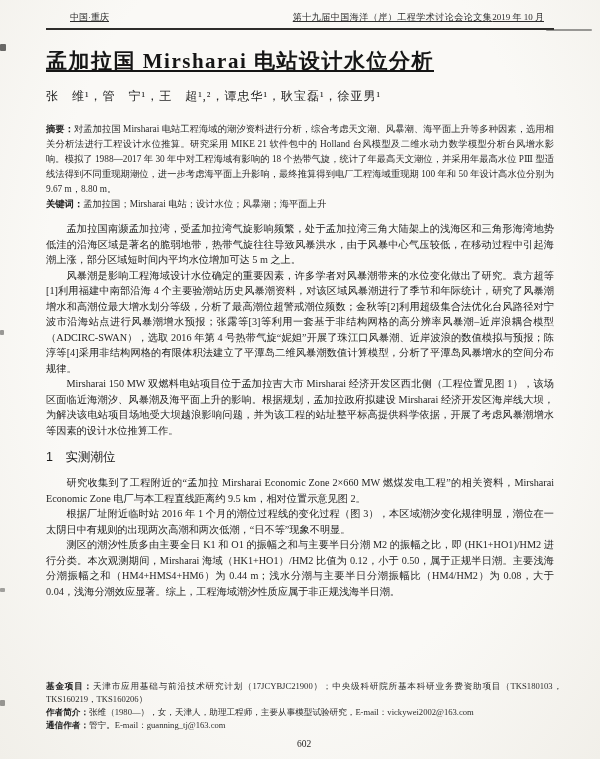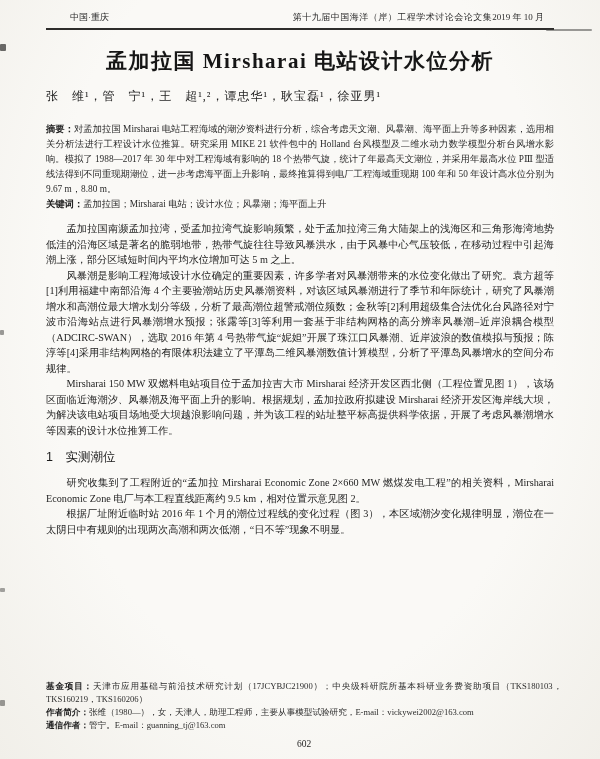--- a/index.html
+++ b/index.html
@@ -12,30 +12,32 @@
     padding: 8px 46px 0 46px;
     background: radial-gradient(ellipse at 50% 40%, #faf9f6 60%, #f1efe9 100%);
     color: #232323;
     overflow: hidden;
   }
   
   .hdr {
     display: flex; align-items: baseline;
     font-size: 9px; color: #2c2c2c;
     padding: 3px 10px 3px 24px;
+    text-decoration: underline;
   }
   .hdr .h-left { white-space: nowrap; }
   .hdr .h-center { flex: 1; text-align: right; letter-spacing: 0.5px; }
   .hdr .h-right { white-space: nowrap; }
   .hdr-rule { border-bottom: 2px solid #2e2d2b; margin: 1px 0 0 0; }
   
   .title {
-    font-size: 21px; font-weight: bold; text-align: center;
+    font-size: 21px; font-weight: bold; 
     letter-spacing: 1.5px; color: #161616;
     margin: 17px 0 13px 0;
+    text-decoration: underline;
   }
   .authors { text-align: left; font-size: 12px; color: #242424; margin: 0 0 17px 0; letter-spacing: 1px; }
   .affiliation {
     text-align: center; font-size: 10px; line-height: 15px;
     color: #2a2a2a; margin: 0 6px 13px 6px;
   }
   
   .abstract, .keywords {
     font-size: 9.3px; line-height: 15px; text-align: justify;
     color: #2a2a2a; margin: 0;
@@ -103,20 +105,21 @@
     <p class="para">孟加拉国南濒孟加拉湾，受孟加拉湾气旋影响频繁，处于孟加拉湾三角大陆架上的浅海区和三角形海湾地势低洼的沿海区域是著名的脆弱地带，热带气旋往往导致风暴洪水，由于风暴中心气压较低，在移动过程中引起海潮上涨，部分区域短时间内平均水位增加可达 5 m 之上。</p>
     <p class="para">风暴潮是影响工程海域设计水位确定的重要因素，许多学者对风暴潮带来的水位变化做出了研究。袁方超等[1]利用福建中南部沿海 4 个主要验潮站历史风暴潮资料，对该区域风暴潮进行了季节和年际统计，研究了风暴潮增水和高潮位最大增水划分等级，分析了最高潮位超警戒潮位频数；金秋等[2]利用超级集合法优化台风路径对宁波市沿海站点进行风暴潮增水预报；张露等[3]等利用一套基于非结构网格的高分辨率风暴潮–近岸浪耦合模型（ADCIRC-SWAN），选取 2016 年第 4 号热带气旋“妮妲”开展了珠江口风暴潮、近岸波浪的数值模拟与预报；陈淳等[4]采用非结构网格的有限体积法建立了平潭岛二维风暴潮数值计算模型，分析了平潭岛风暴增水的空间分布规律。</p>
     <p class="para">Mirsharai 150 MW 双燃料电站项目位于孟加拉吉大市 Mirsharai 经济开发区西北侧（工程位置见图 1），该场区面临近海潮汐、风暴潮及海平面上升的影响。根据规划，孟加拉政府拟建设 Mirsharai 经济开发区海岸线大坝，为解决该电站项目场地受大坝越浪影响问题，并为该工程的站址整平标高提供科学依据，开展了考虑风暴潮增水等因素的设计水位推算工作。</p>
   </div>
 
   <h2 class="sec-heading">1　实测潮位</h2>
 
   <div>
     <p class="para">研究收集到了工程附近的“孟加拉 Mirsharai Economic Zone 2×660 MW 燃煤发电工程”的相关资料，Mirsharai Economic Zone 电厂与本工程直线距离约 9.5 km，相对位置示意见图 2。</p>
     <p class="para">根据厂址附近临时站 2016 年 1 个月的潮位过程线的变化过程（图 3），本区域潮汐变化规律明显，潮位在一太阴日中有规则的出现两次高潮和两次低潮，“日不等”现象不明显。</p>
+    <p class="para">测区的潮汐性质多由主要全日 K1 和 O1 的振幅之和与主要半日分潮 M2 的振幅之比，即 (HK1+HO1)/HM2 进行分类。本次观测期间，Mirsharai 海域（HK1+HO1）/HM2 比值为 0.12，小于 0.50，属于正规半日潮。主要浅海分潮振幅之和（HM4+HMS4+HM6）为 0.44 m；浅水分潮与主要半日分潮振幅比（HM4/HM2）为 0.08，大于 0.04，浅海分潮效应显著。综上，工程海域潮汐性质应属于非正规浅海半日潮。</p>
   </div>
 
   <div class="footer">
     <p>
       <span class="blabel">基金项目：</span><span>天津市应用基础与前沿技术研究计划（17JCYBJC21900）；中央级科研院所基本科研业务费资助项目（TKS180103，TKS160219，TKS160206）</span>
     </p>
     <p>
       <span class="blabel">作者简介：</span><span>张维（1980—），女，天津人，助理工程师，主要从事模型试验研究，E-mail：vickywei2002@163.com</span>
     </p>
     <p>

